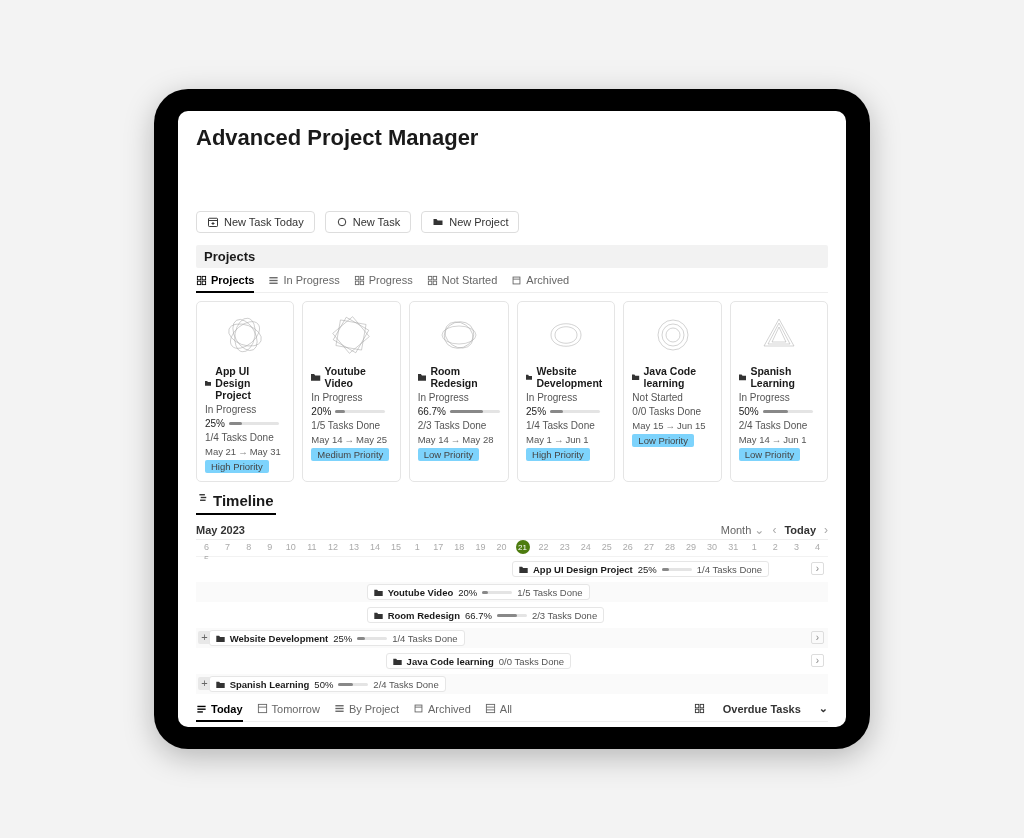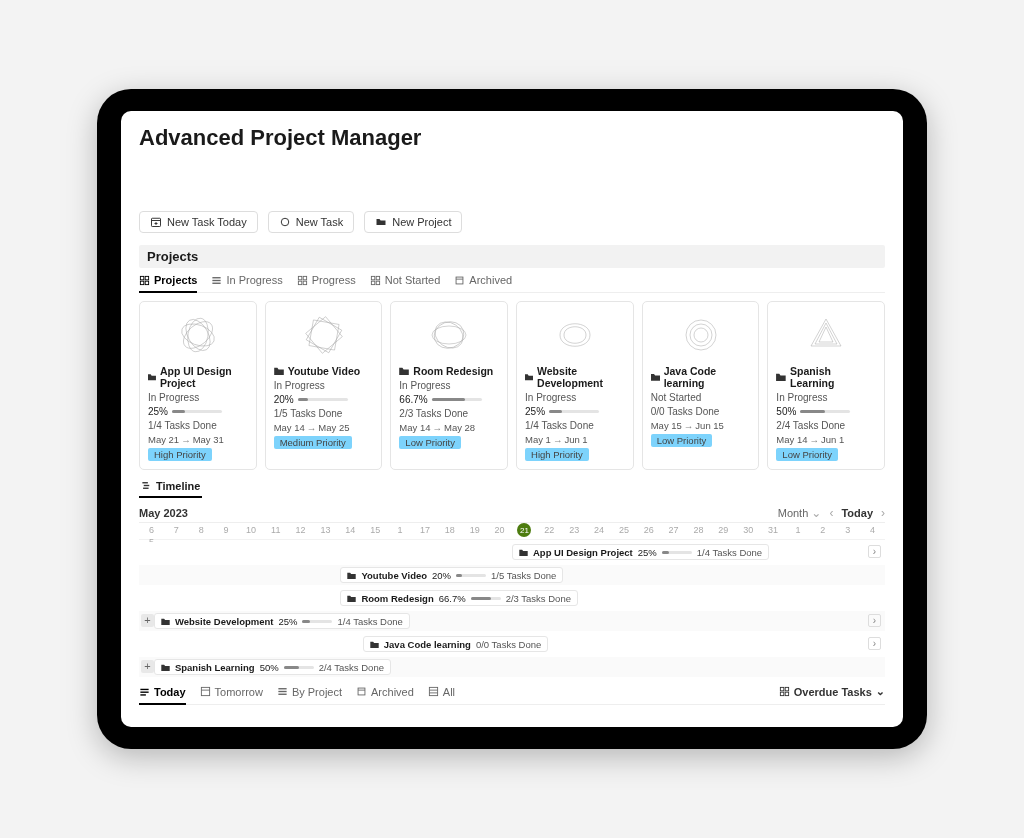--- a/index.html
+++ b/index.html
@@ -4,21 +4,21 @@
 <style>
   * { box-sizing: border-box; margin: 0; padding: 0; }
   body {
     font-family: -apple-system, BlinkMacSystemFont, "Segoe UI", Helvetica, Arial, sans-serif;
     background: #f3f3f3;
     width: 1024px; height: 838px;
     display: flex; align-items: center; justify-content: center;
     color: #1a1a1a;
   }
   .tablet {
-    width: 830px; height: 660px;
+    width: 716px; height: 660px;
     background: #000; border-radius: 34px;
     padding: 22px 24px;
     position: relative;
     box-shadow: 0 8px 30px rgba(0,0,0,.25);
   }
   .screen {
     width: 100%; height: 100%;
     background: #fff;
     border-radius: 10px;
     overflow: hidden;
@@ -64,21 +64,21 @@
   .card .name .fold { width:10px; height:8px; }
   .card .muted { color:#555; }
   .card .pct { display:flex; align-items:center; gap:4px; }
   .bar { width: 50px; height: 3px; background:#e4e4e4; border-radius:2px; position:relative; }
   .bar>span{position:absolute;left:0;top:0;bottom:0;background:#888;border-radius:2px;}
   .dates { font-size: 9.5px; color:#555; }
   .dates .arw { display:inline-block; padding:0 2px; color:#888; }
   .pill { display:inline-block; width:fit-content; font-size:9.5px; padding:1px 6px; border-radius:2px; background:#7dd3fc; color:#444; }
 
   .timeline-head { display:flex; gap:10px; margin-bottom:4px; }
-  .timeline-tab { font-size:11px; font-weight:600; border-bottom:2px solid #000; padding:0 2px 4px 2px; display:flex; gap:4px; align-items:flex-start;}
+  .timeline-tab { font-size:15px; font-weight:600; border-bottom:2px solid #000; padding:0 2px 4px 2px; display:flex; gap:4px; align-items:flex-start;}
   .tl-top { display:flex; justify-content:space-between; align-items:center; font-size:11px; color:#666; margin:4px 0 2px 0;}
   .tl-top .right { display:flex; gap:8px; align-items:center; }
   .tl-top .month-lbl { font-weight:600; color:#333;}
   .tl-top .chev { color:#aaa; font-size:12px; }
 
   .ruler {
     position:relative; font-size:9px; color:#aaa;
     display:grid; grid-template-columns: repeat(30, 1fr);
     border-top:1px solid #eee; border-bottom:1px solid #f2f2f2;
     height:18px; margin-bottom:2px;
@@ -107,21 +107,21 @@
   .tl-row .chip .name { font-weight:600; }
   .tl-row .chip .bar { width:30px; }
   .tl-row .expand {
     position:absolute; right:4px; top:3px; width:13px; height:13px;
     border:1px solid #ddd; border-radius:2px; color:#888; font-size:10px;
     display:flex;align-items:center;justify-content:center; cursor:pointer;
   }
 
   .tasks-tabs { display:flex; justify-content:space-between; font-size:11px; color:#666; border-bottom:1px solid #eee; padding-bottom:6px;}
   .tasks-tabs .left { display:flex; gap:14px; }
-  .tasks-tabs .right { display:flex; gap:4px; align-items:center; font-weight:600; color:#333;}
+  .tasks-tabs .right { display:flex; gap:18px; align-items:center; font-weight:600; color:#333;}
   svg { display:block; }
 </style>
 </head>
 <body>
 
 <div class="tablet">
 <div class="screen">
 
   <div class="title">Advanced Project Manager</div>
 

